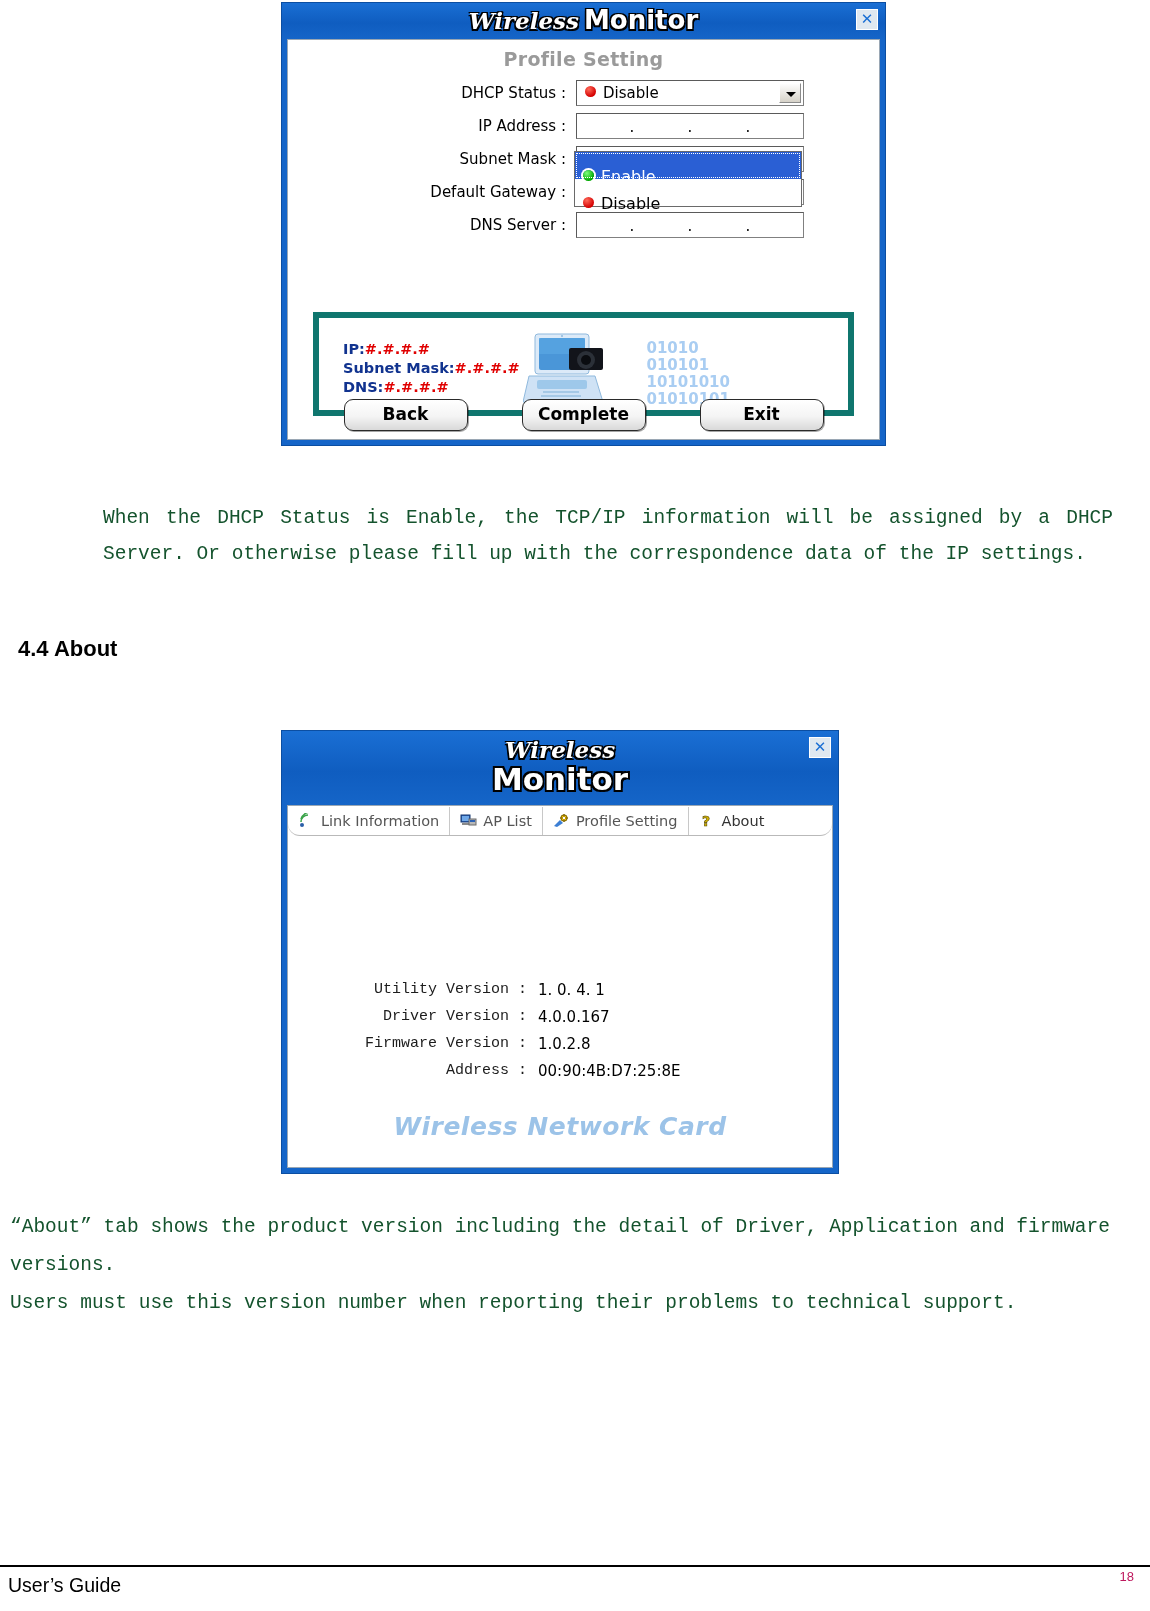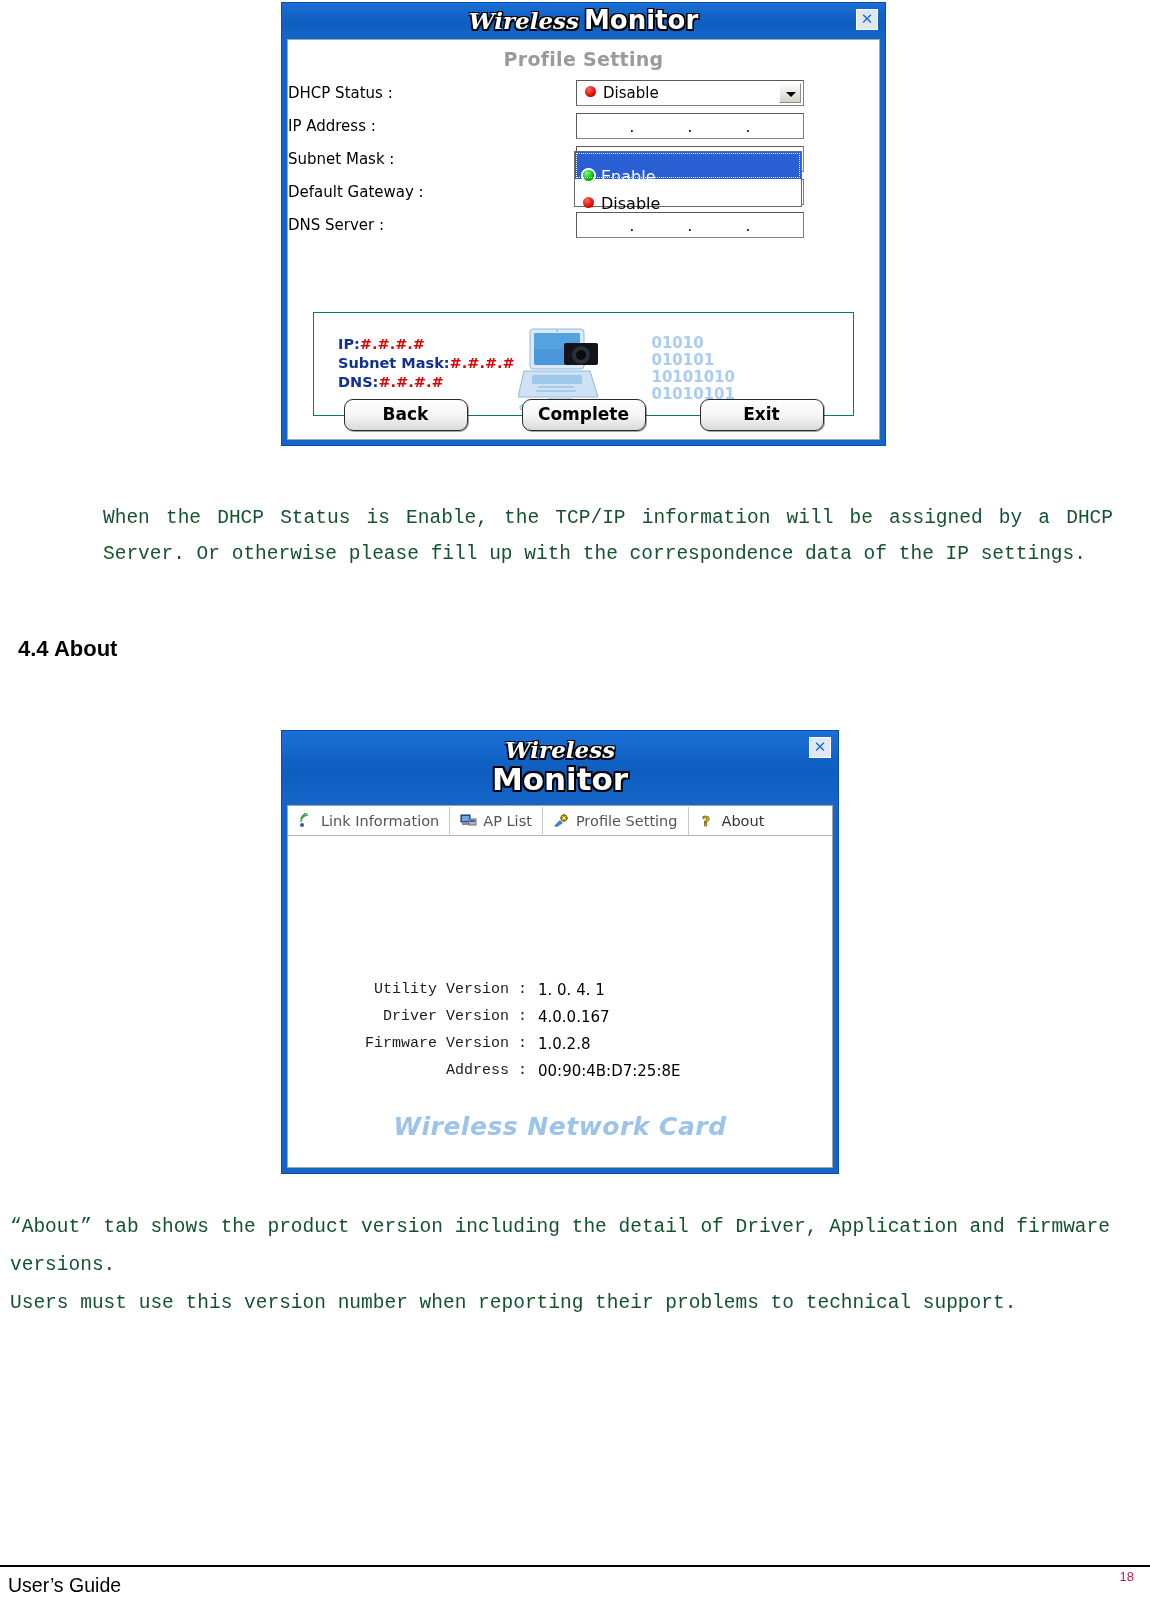--- a/index.html
+++ b/index.html
@@ -83,21 +83,21 @@
   .form-rows { position: relative; margin-top: 8px; }
   .frow {
     display: flex;
     align-items: center;
     justify-content: flex-start;
     height: 30px;
     margin-bottom: 3px;
   }
   .flabel {
     width: 288px;
-    text-align: left;
+    text-align: right;
     padding-right: 10px;
     font-size: 15px;
     color: #000000;
     font-family: "DejaVu Sans", sans-serif;
   }
   .fctl {
     width: 228px;
     height: 26px;
     border: 1px solid #808080;
     border-top-color: #5a5a5a;
@@ -162,21 +162,21 @@
     outline: 1px dotted #ffffff;
     outline-offset: -2px;
   }
   .dd-item.sel .dot { box-shadow: 0 0 0 2px #ffffff; }
 
   
   .illus {
     position: absolute;
     left: 25px; right: 25px;
     top: 272px; height: 104px;
-    border: 1px solid #0f766e;
+    border: 6px solid #0f766e;
     background: #ffffff;
     overflow: hidden;
   }
   .illus-text {
     position: absolute; left: 24px; top: 22px;
     font-family: "DejaVu Sans", sans-serif;
     font-size: 14.5px; font-weight: bold;
     line-height: 19px;
     color: #11338f;
   }
@@ -220,20 +220,21 @@
     display: block;
     font-family: "DejaVu Sans", sans-serif;
     font-weight: bold; font-size: 31px; color: #ffffff; line-height: 34px;
     text-shadow: -1.8px -1.8px 0 #000, 1.8px -1.8px 0 #000, -1.8px 1.8px 0 #000, 1.8px 1.8px 0 #000;
   }
   .tabstrip {
     display: flex; align-items: center;
     height: 30px;
     border-bottom: 1px solid #b9b9b9;
     background: #ffffff;
+    border-radius: 12px;
   }
   .tab {
     display: flex; align-items: center;
     gap: 6px;
     padding: 0 10px;
     height: 28px;
     font-family: "DejaVu Sans", sans-serif;
     font-size: 14.5px;
     color: #555555;
     border-right: 1px solid #c8c8c8;

